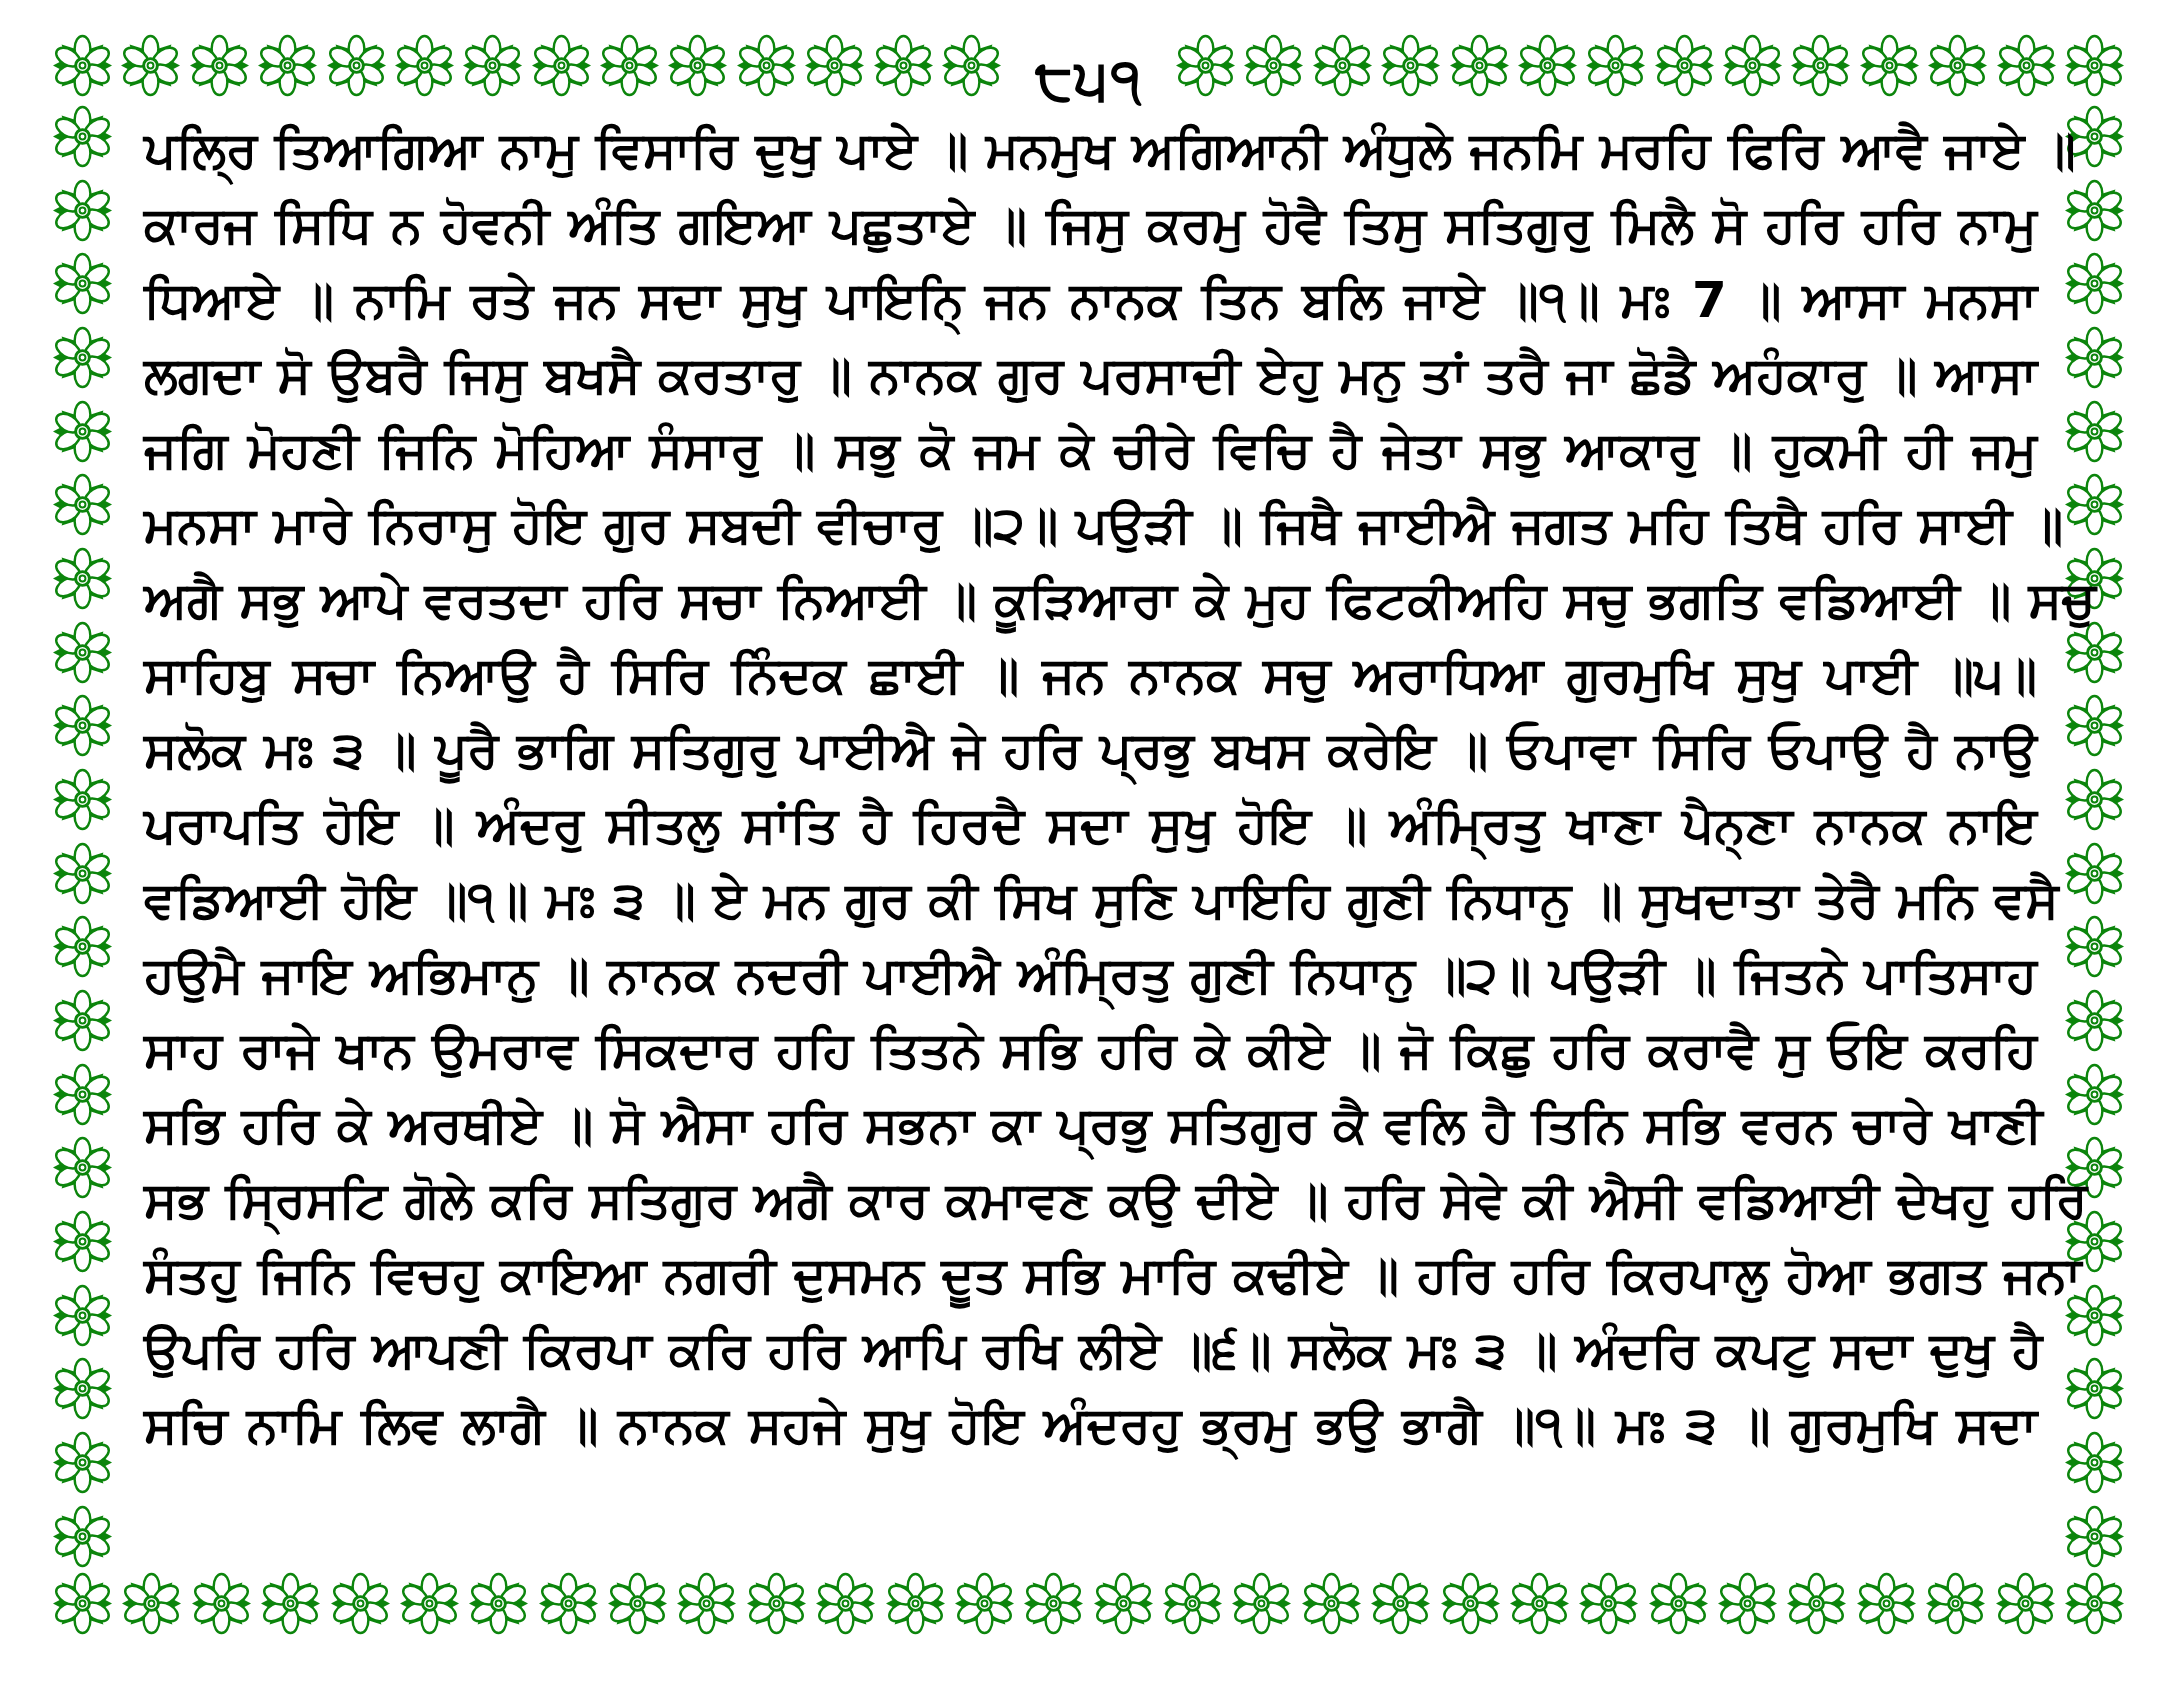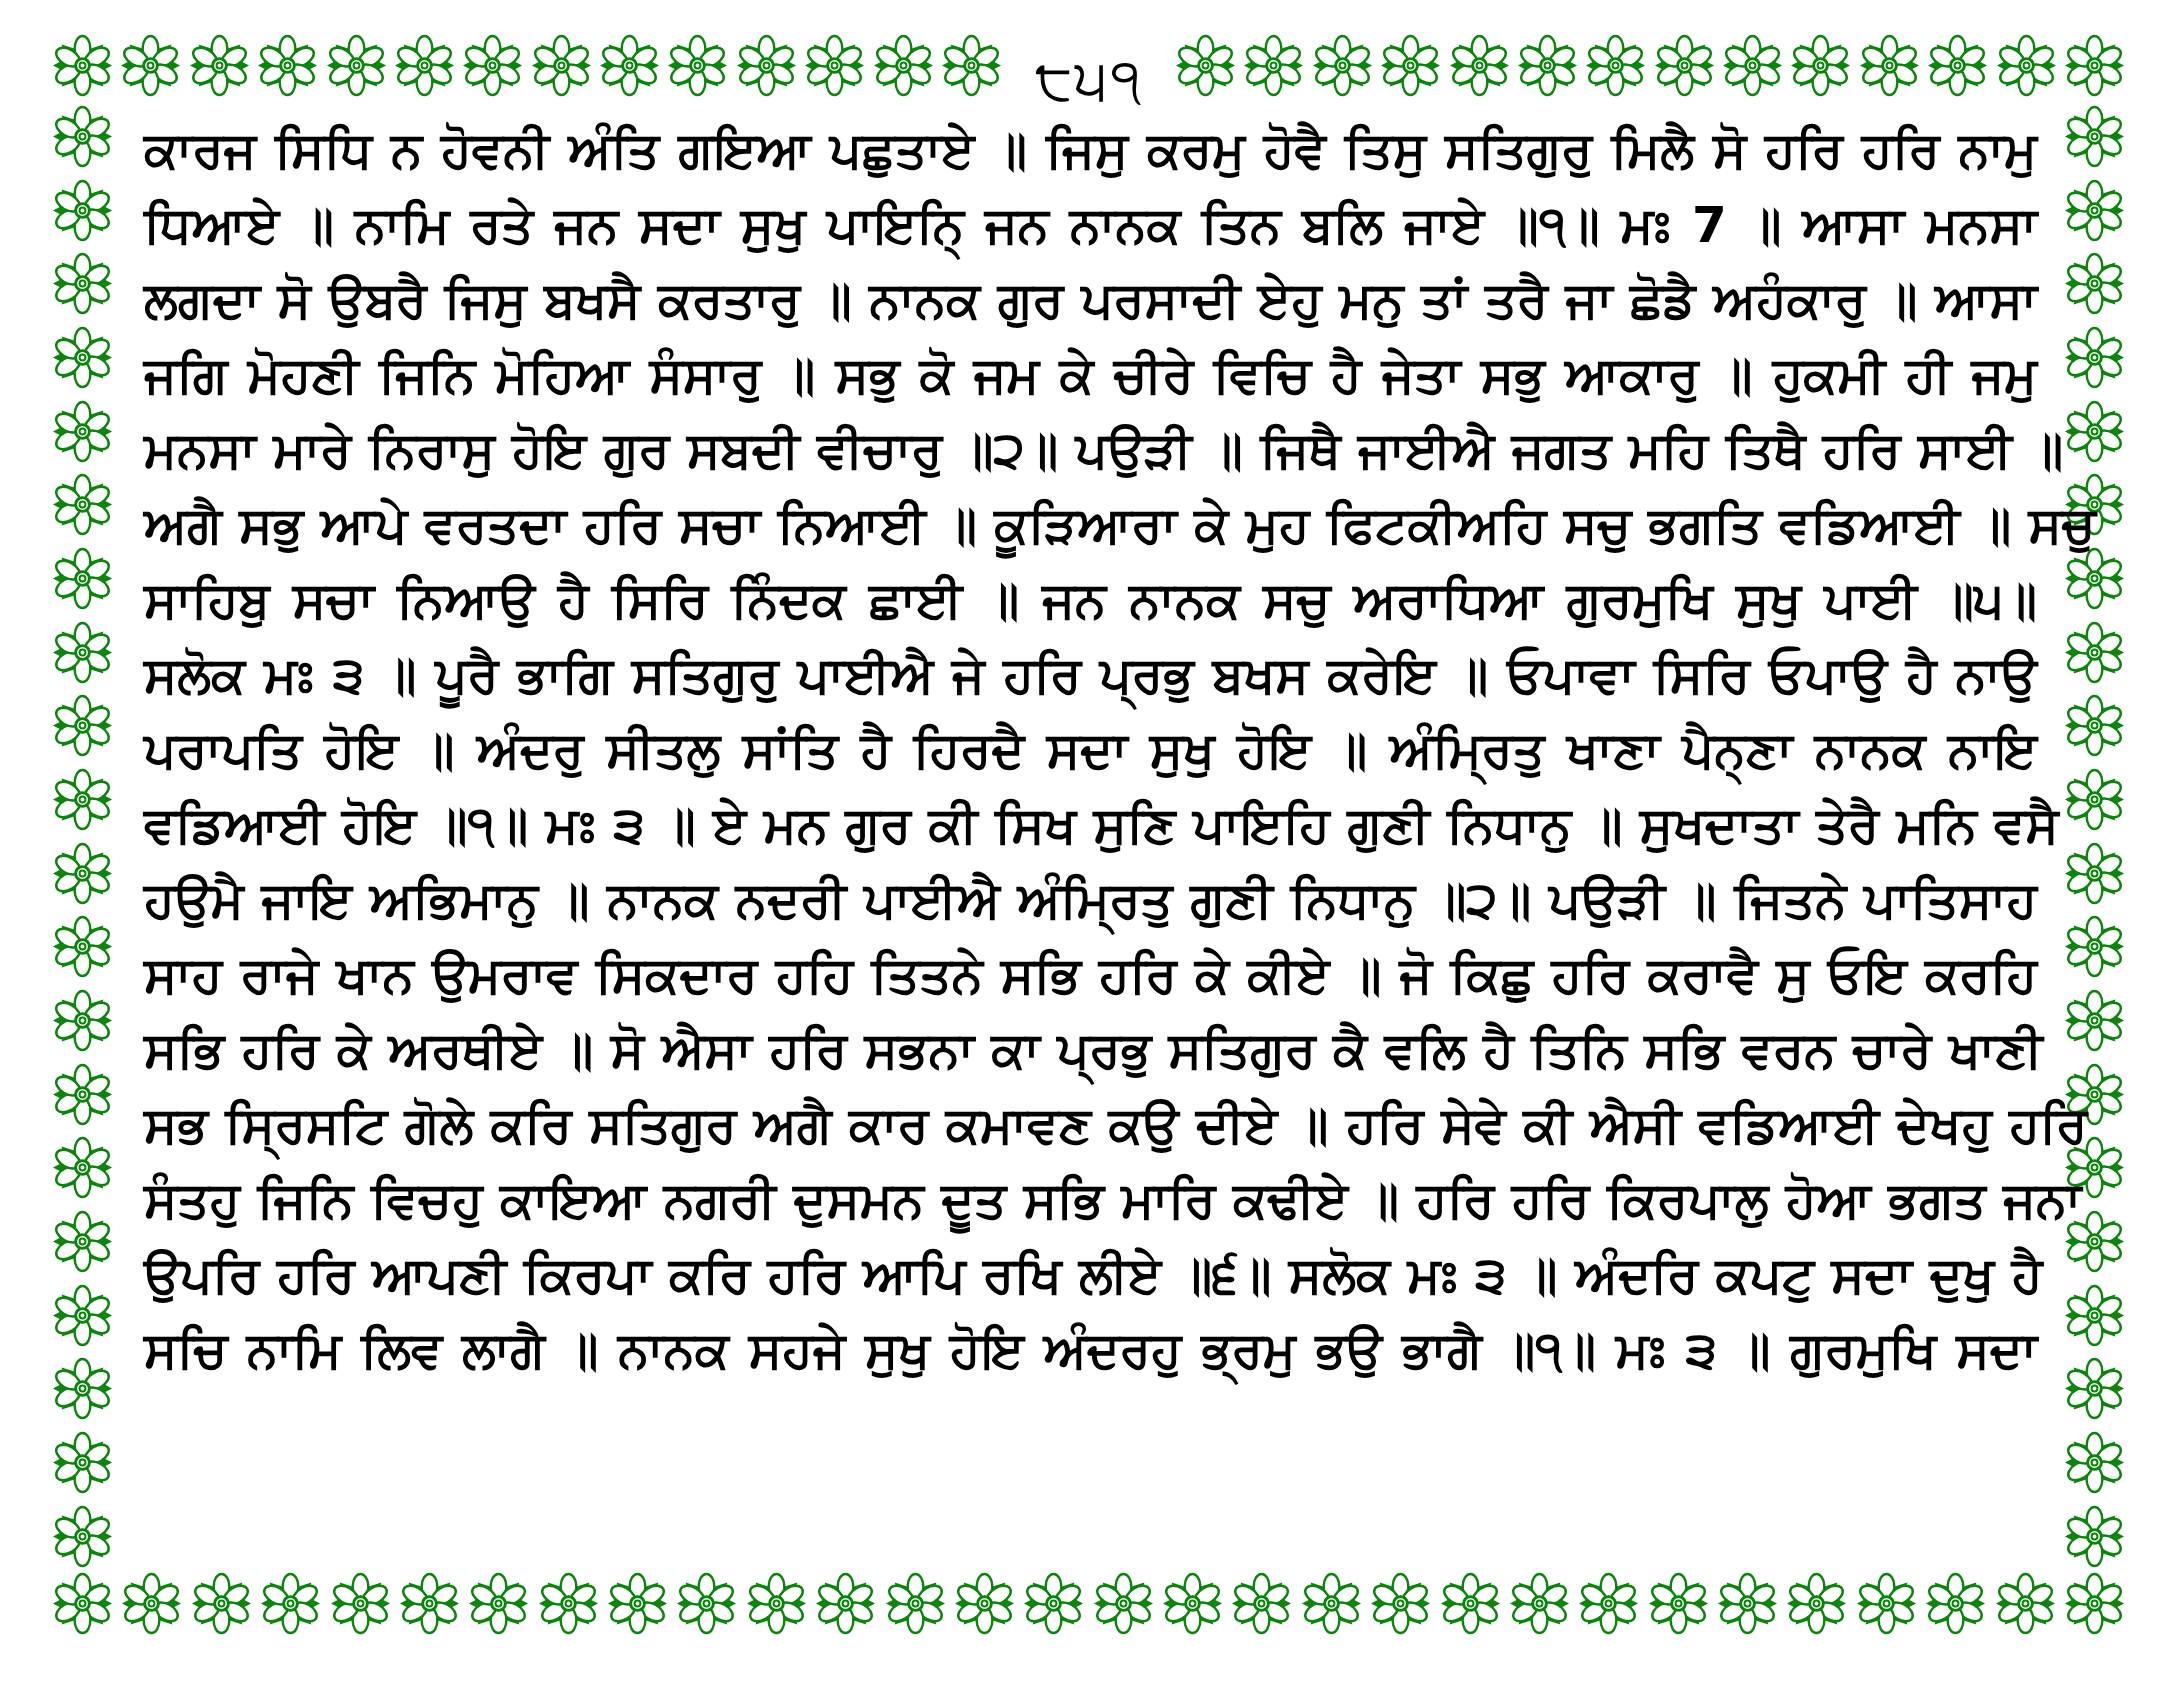--- a/index.html
+++ b/index.html
@@ -12,21 +12,21 @@
   svg.defs{position:absolute;width:0;height:0;}
   .fl{width:63px;height:63px;flex:0 0 auto;}
   .border-strip{position:absolute;display:flex;justify-content:space-between;}
   .btl{left:51px;top:34px;width:952px;}
   .btr{left:1174px;top:34px;width:952px;}
   .bb{left:51px;top:1572px;width:2075px;}
   .bl{left:51px;top:105px;height:1463px;flex-direction:column;}
   .br{left:2063px;top:105px;height:1463px;flex-direction:column;}
   .page-num{
     position:absolute;left:990px;top:48px;width:198px;
-    text-align:center;font-size:57px;font-weight:normal;color:#000;
+    text-align:center;font-size:57px;font-weight:bold;color:#000;
     line-height:63px;letter-spacing:2px;
   }
   .text-block{
     position:absolute;left:144px;top:113px;width:1893px;color:#000;
     font-size:50px;font-weight:bold;
   }
   .tline{
     line-height:75px;height:75px;white-space:nowrap;
     text-align:justify;text-align-last:justify;
     overflow:visible;
@@ -364,20 +364,21 @@
       </svg>
       <svg class="fl" viewBox="0 0 64 64">
         <use href="#flower"></use>
       </svg>
       <svg class="fl" viewBox="0 0 64 64">
         <use href="#flower"></use>
       </svg>
     </div>
 
   <div class="text-block">
+    <div class="tline">ਪਲ੍ਰਿ ਤਿਆਗਿਆ ਨਾਮੁ ਵਿਸਾਰਿ ਦੁਖੁ ਪਾਏ ॥ ਮਨਮੁਖ ਅਗਿਆਨੀ ਅੰਧੁਲੇ ਜਨਮਿ ਮਰਹਿ ਫਿਰਿ ਆਵੈ ਜਾਏ ॥</div>
     <div class="tline">ਕਾਰਜ ਸਿਧਿ ਨ ਹੋਵਨੀ ਅੰਤਿ ਗਇਆ ਪਛੁਤਾਏ ॥ ਜਿਸੁ ਕਰਮੁ ਹੋਵੈ ਤਿਸੁ ਸਤਿਗੁਰੁ ਮਿਲੈ ਸੋ ਹਰਿ ਹਰਿ ਨਾਮੁ</div>
     <div class="tline">ਧਿਆਏ ॥ ਨਾਮਿ ਰਤੇ ਜਨ ਸਦਾ ਸੁਖੁ ਪਾਇਨਿ੍ ਜਨ ਨਾਨਕ ਤਿਨ ਬਲਿ ਜਾਏ ॥੧॥ ਮਃ 7 ॥ ਆਸਾ ਮਨਸਾ</div>
     <div class="tline">ਲਗਦਾ ਸੋ ਉਬਰੈ ਜਿਸੁ ਬਖਸੈ ਕਰਤਾਰੁ ॥ ਨਾਨਕ ਗੁਰ ਪਰਸਾਦੀ ਏਹੁ ਮਨੁ ਤਾਂ ਤਰੈ ਜਾ ਛੋਡੈ ਅਹੰਕਾਰੁ ॥ ਆਸਾ</div>
     <div class="tline">ਜਗਿ ਮੋਹਣੀ ਜਿਨਿ ਮੋਹਿਆ ਸੰਸਾਰੁ ॥ ਸਭੁ ਕੋ ਜਮ ਕੇ ਚੀਰੇ ਵਿਚਿ ਹੈ ਜੇਤਾ ਸਭੁ ਆਕਾਰੁ ॥ ਹੁਕਮੀ ਹੀ ਜਮੁ</div>
     <div class="tline">ਮਨਸਾ ਮਾਰੇ ਨਿਰਾਸੁ ਹੋਇ ਗੁਰ ਸਬਦੀ ਵੀਚਾਰੁ ॥੨॥ ਪਉੜੀ ॥ ਜਿਥੈ ਜਾਈਐ ਜਗਤ ਮਹਿ ਤਿਥੈ ਹਰਿ ਸਾਈ ॥</div>
     <div class="tline">ਅਗੈ ਸਭੁ ਆਪੇ ਵਰਤਦਾ ਹਰਿ ਸਚਾ ਨਿਆਈ ॥ ਕੂੜਿਆਰਾ ਕੇ ਮੁਹ ਫਿਟਕੀਅਹਿ ਸਚੁ ਭਗਤਿ ਵਡਿਆਈ ॥ ਸਚੁ</div>
     <div class="tline">ਸਾਹਿਬੁ ਸਚਾ ਨਿਆਉ ਹੈ ਸਿਰਿ ਨਿੰਦਕ ਛਾਈ ॥ ਜਨ ਨਾਨਕ ਸਚੁ ਅਰਾਧਿਆ ਗੁਰਮੁਖਿ ਸੁਖੁ ਪਾਈ ॥੫॥</div>
     <div class="tline">ਸਲੋਕ ਮਃ ੩ ॥ ਪੂਰੈ ਭਾਗਿ ਸਤਿਗੁਰੁ ਪਾਈਐ ਜੇ ਹਰਿ ਪ੍ਰਭੁ ਬਖਸ ਕਰੇਇ ॥ ਓਪਾਵਾ ਸਿਰਿ ਓਪਾਉ ਹੈ ਨਾਉ</div>
     <div class="tline">ਪਰਾਪਤਿ ਹੋਇ ॥ ਅੰਦਰੁ ਸੀਤਲੁ ਸਾਂਤਿ ਹੈ ਹਿਰਦੈ ਸਦਾ ਸੁਖੁ ਹੋਇ ॥ ਅੰਮ੍ਰਿਤੁ ਖਾਣਾ ਪੈਨ੍ਣਾ ਨਾਨਕ ਨਾਇ</div>
     <div class="tline">ਵਡਿਆਈ ਹੋਇ ॥੧॥ ਮਃ ੩ ॥ ਏ ਮਨ ਗੁਰ ਕੀ ਸਿਖ ਸੁਣਿ ਪਾਇਹਿ ਗੁਣੀ ਨਿਧਾਨੁ ॥ ਸੁਖਦਾਤਾ ਤੇਰੈ ਮਨਿ ਵਸੈ</div>

